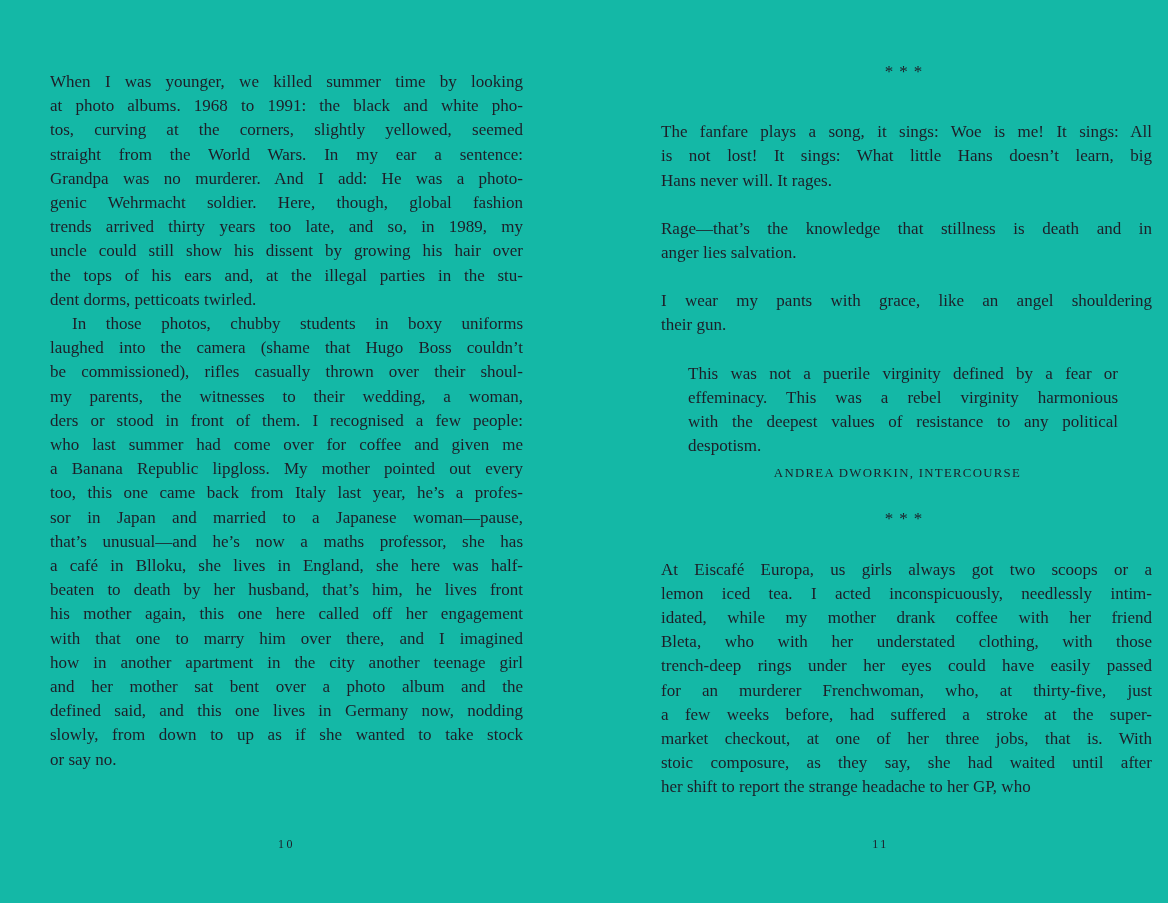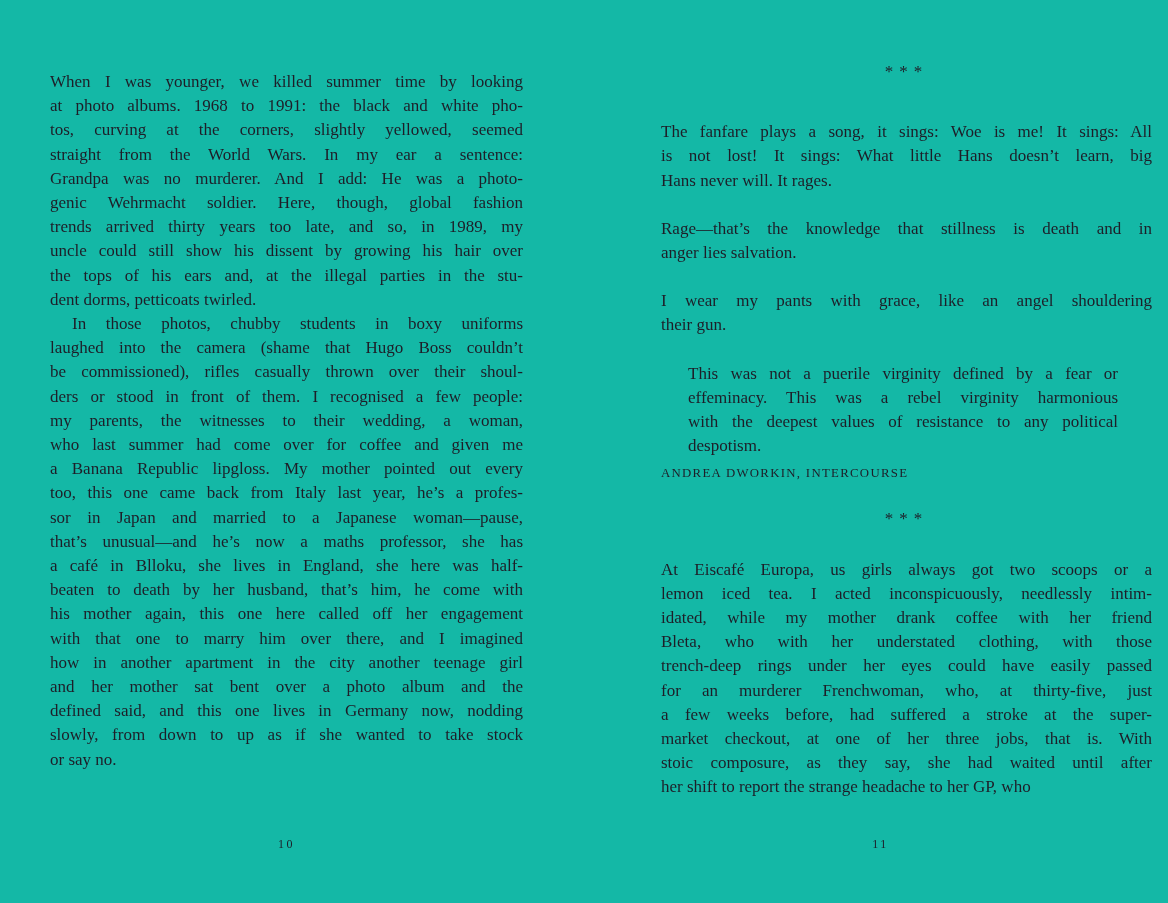--- a/index.html
+++ b/index.html
@@ -36,21 +36,21 @@
   }
   .line.last { text-align-last: left; }
   .para.indent .line:first-child { text-indent: 22px; }
 
   .quote {
     margin: 0 34px 0 27px;
     font-family: Liberation Serif, serif;
   }
   .attribution {
     margin: 6px 18px 0 0;
-    text-align: left;
+    text-align: center;
     font-size: 12.8px;
     letter-spacing: 1.3px;
     line-height: 18px;
   }
   .separator {
     text-align: center;
     letter-spacing: 6px;
     font-size: 17px;
     line-height: 24.2px;
     margin: 0 0 36px 0;
@@ -87,29 +87,29 @@
           <div class="line">genic Wehrmacht soldier. Here, though, global fashion</div>
           <div class="line">trends arrived thirty years too late, and so, in 1989, my</div>
           <div class="line">uncle could still show his dissent by growing his hair over</div>
           <div class="line">the tops of his ears and, at the illegal parties in the stu-</div>
           <div class="line last">dent dorms, petticoats twirled.</div>
         </div>
         <div class="para indent">
           <div class="line">In those photos, chubby students in boxy uniforms</div>
           <div class="line">laughed into the camera (shame that Hugo Boss couldn’t</div>
           <div class="line">be commissioned), rifles casually thrown over their shoul-</div>
+          <div class="line">my parents, the witnesses to their wedding, a woman,</div>
           <div class="line">ders or stood in front of them. I recognised a few people:</div>
-          <div class="line">my parents, the witnesses to their wedding, a woman,</div>
           <div class="line">who last summer had come over for coffee and given me</div>
           <div class="line">a Banana Republic lipgloss. My mother pointed out every</div>
           <div class="line">too, this one came back from Italy last year, he’s a profes-</div>
           <div class="line">sor in Japan and married to a Japanese woman—pause,</div>
           <div class="line">that’s unusual—and he’s now a maths professor, she has</div>
           <div class="line">a café in Blloku, she lives in England, she here was half-</div>
-          <div class="line">beaten to death by her husband, that’s him, he come with</div>
+          <div class="line">beaten to death by her husband, that’s him, he lives front</div>
           <div class="line">his mother again, this one here called off her engagement</div>
           <div class="line">with that one to marry him over there, and I imagined</div>
           <div class="line">how in another apartment in the city another teenage girl</div>
           <div class="line">and her mother sat bent over a photo album and the</div>
           <div class="line">defined said, and this one lives in Germany now, nodding</div>
           <div class="line">slowly, from down to up as if she wanted to take stock</div>
           <div class="line last">or say no.</div>
         </div>
       </div>
     <div class="folio folio-left">10</div>

